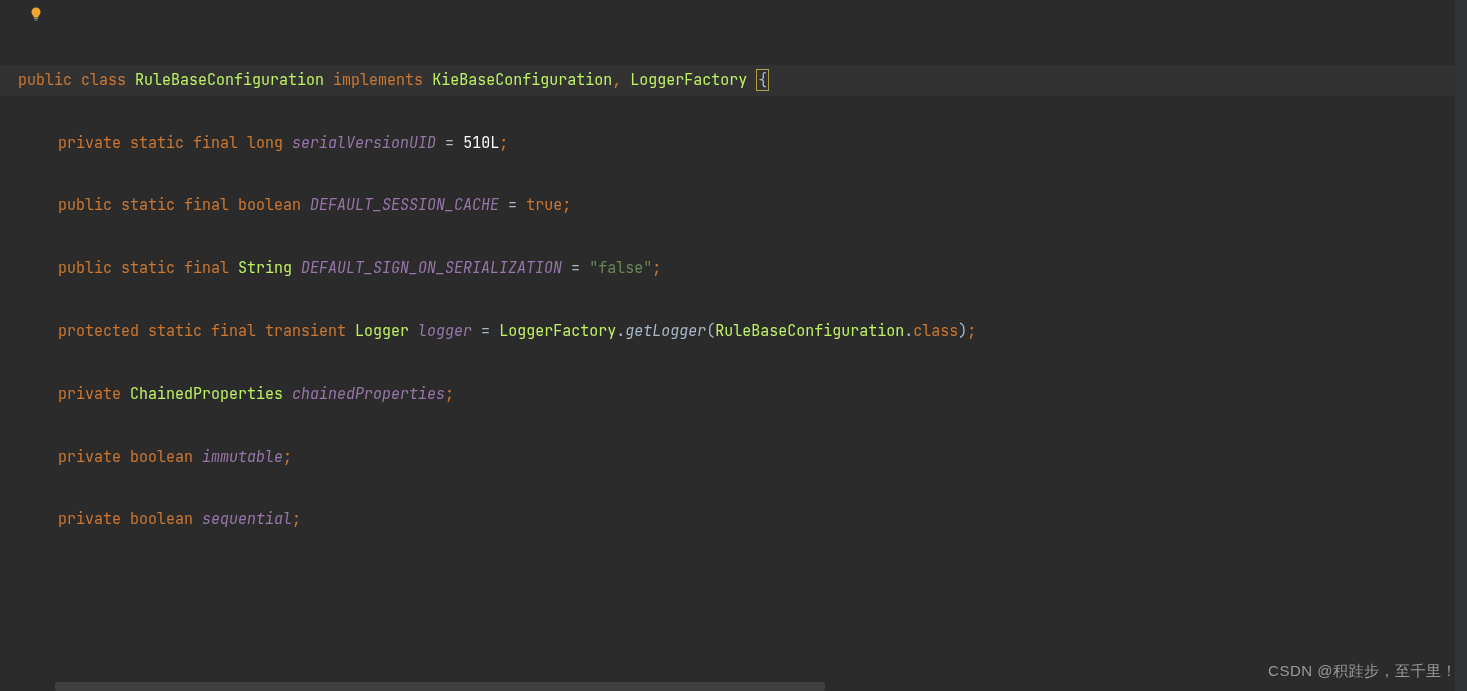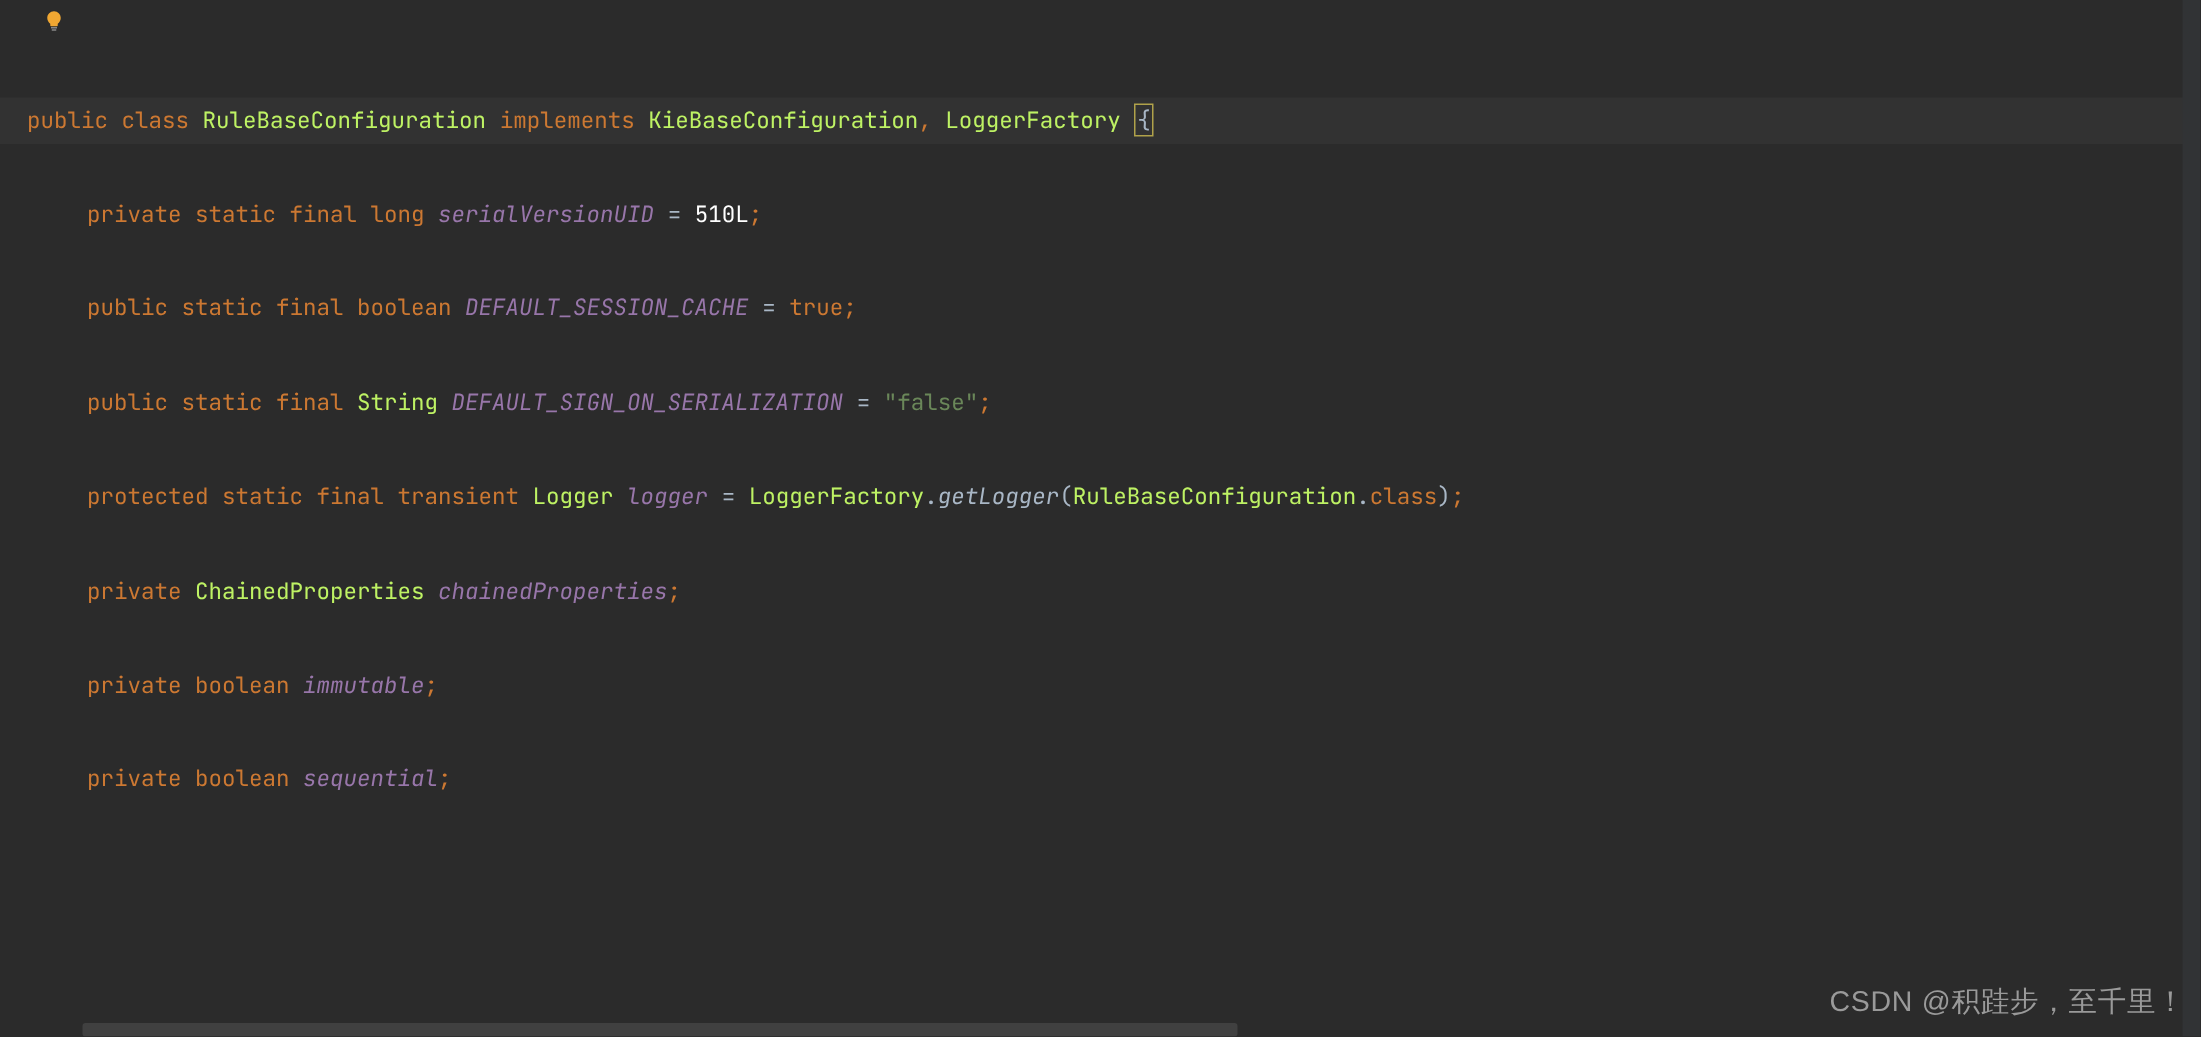--- a/index.html
+++ b/index.html
@@ -53,21 +53,21 @@
     border: 1px solid #b0a24a;
     padding: 0 1px;
     color: #a9b7c6;
   }
   .watermark {
     position: absolute;
     right: 10px;
     bottom: 10px;
     color: #9a9a9a;
     font-family: "Microsoft YaHei", sans-serif;
-    font-size: 19px;
+    font-size: 15px;
     letter-spacing: 0.5px;
     pointer-events: none;
   }
   .scroll-h {
     position: absolute;
     left: 55px;
     bottom: 0;
     width: 770px;
     height: 9px;
     background: #4f4f4f;

